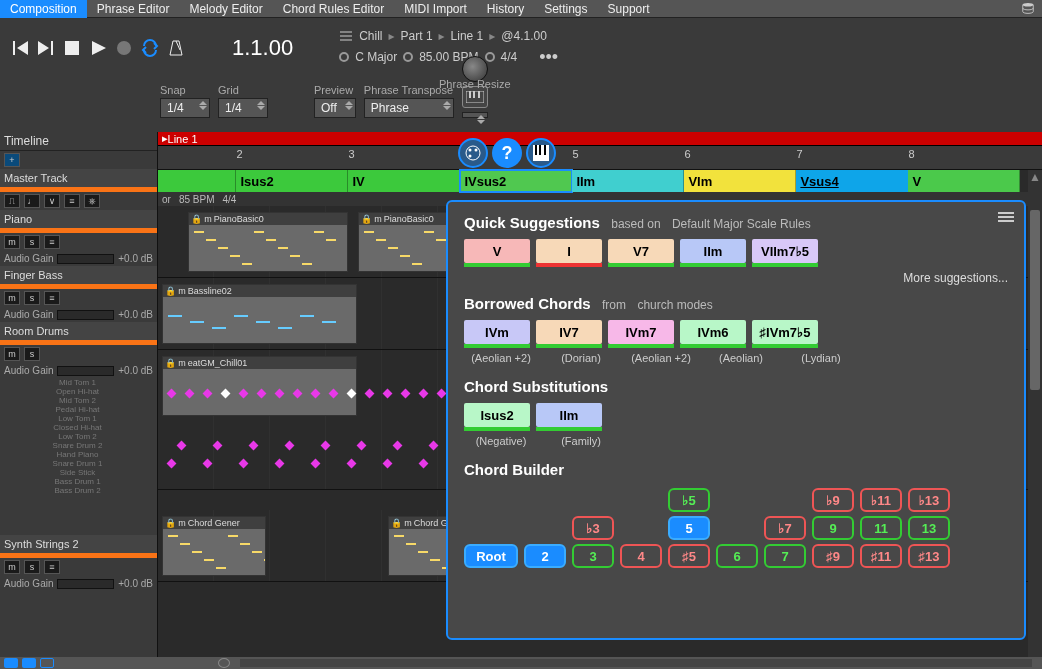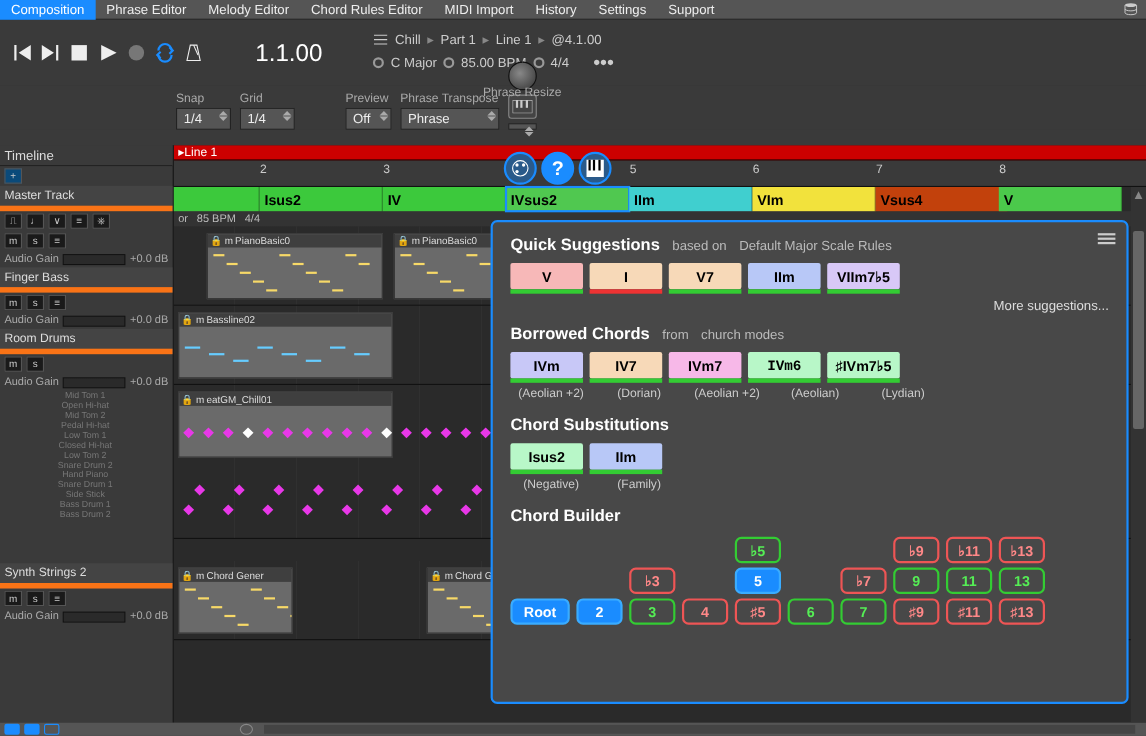--- a/index.html
+++ b/index.html
@@ -216,20 +216,21 @@
   <div class="lp-row">
     <div class="sq">⎍</div>
     <div class="sq">♩</div>
     <div class="sq">∨</div>
     <div class="sq">≡</div>
     <div class="sq">⎈</div>
   </div>
 
   <div id="track-headers">
       <div>
+    <div class="track-hdr">Piano</div>
     <div class="lp-row">
           <div class="sq">m</div>
           <div class="sq">s</div>
           <div class="sq">≡</div>
         </div>
     <div class="gain">
           <span>Audio Gain</span>
           <div class="gain-bar"></div>
           <span>+0.0 dB</span>
         </div>
@@ -321,21 +322,21 @@
       <div class="ruler-num" style="left: 638.4px;">7</div>
       <div class="ruler-num" style="left: 750.4px;">8</div>
     </div>
   <div class="chord-strip" id="chord-strip">
       <div class="chord-seg" style="left: -33.6px; width: 112px; background: rgb(60, 201, 60);">?</div>
       <div class="chord-seg" style="left: 78.4px; width: 112px; background: rgb(60, 201, 60);">Isus2</div>
       <div class="chord-seg" style="left: 190.4px; width: 112px; background: rgb(60, 201, 60);">IV</div>
       <div class="chord-seg" style="left: 302.4px; width: 112px; background: rgb(80, 200, 80); outline: rgb(26, 140, 255) solid 2px; outline-offset: -1px;">IVsus2</div>
       <div class="chord-seg" style="left: 414.4px; width: 112px; background: rgb(64, 207, 207);">IIm</div>
       <div class="chord-seg" style="left: 526.4px; width: 112px; background: rgb(242, 226, 60);">VIm</div>
-      <div class="chord-seg" style="left: 638.4px; width: 120px; background: #c2410c;">Vsus4</div>
+      <div class="chord-seg" style="left: 638.4px; width: 120px; background: #0ea5e9; text-decoration: underline;">Vsus4</div>
       <div class="chord-seg" style="left: 750.4px; width: 112px; background: rgb(75, 201, 75);">V</div>
     </div>
   <div class="info-strip">
     <span>or</span>
     <span>85 BPM</span>
     <span>4/4</span>
   </div>
   <div id="lanes">
       <div class="track-lane">
         <div class="clip" style="left: 30px; width: 160px;">
@@ -555,21 +556,21 @@
     </div>
   <div class="more-link">More suggestions...</div>
 
   <div style="margin-top:10px"><h3>Borrowed Chords</h3>
     <span class="sub">from</span>
     <span class="sub">church modes</span></div>
   <div class="chip-row" id="bc-chips">
       <div class="chip" style="background: rgb(200, 200, 247);">IVm<div class="chip-bar" style="background: rgb(51, 204, 51);"></div></div>
       <div class="chip" style="background: rgb(247, 217, 184);">IV7<div class="chip-bar" style="background: rgb(51, 204, 51);"></div></div>
       <div class="chip" style="background: rgb(247, 184, 232);">IVm7<div class="chip-bar" style="background: rgb(51, 204, 51);"></div></div>
-      <div class="chip" style="background: rgb(184, 247, 200); font-family: Liberation Mono, monospace;">IVm6<div class="chip-bar" style="background: rgb(51, 204, 51);"></div></div>
+      <div class="chip" style="background: rgb(184, 247, 200);">IVm6<div class="chip-bar" style="background: rgb(51, 204, 51);"></div></div>
       <div class="chip" style="background: rgb(184, 247, 200);">♯IVm7♭5<div class="chip-bar" style="background: rgb(51, 204, 51);"></div></div>
     </div>
   <div class="mode-row" id="bc-modes">
       <div class="mode-lbl">(Aeolian +2)</div>
       <div class="mode-lbl">(Dorian)</div>
       <div class="mode-lbl">(Aeolian +2)</div>
       <div class="mode-lbl">(Aeolian)</div>
       <div class="mode-lbl">(Lydian)</div>
     </div>
 

